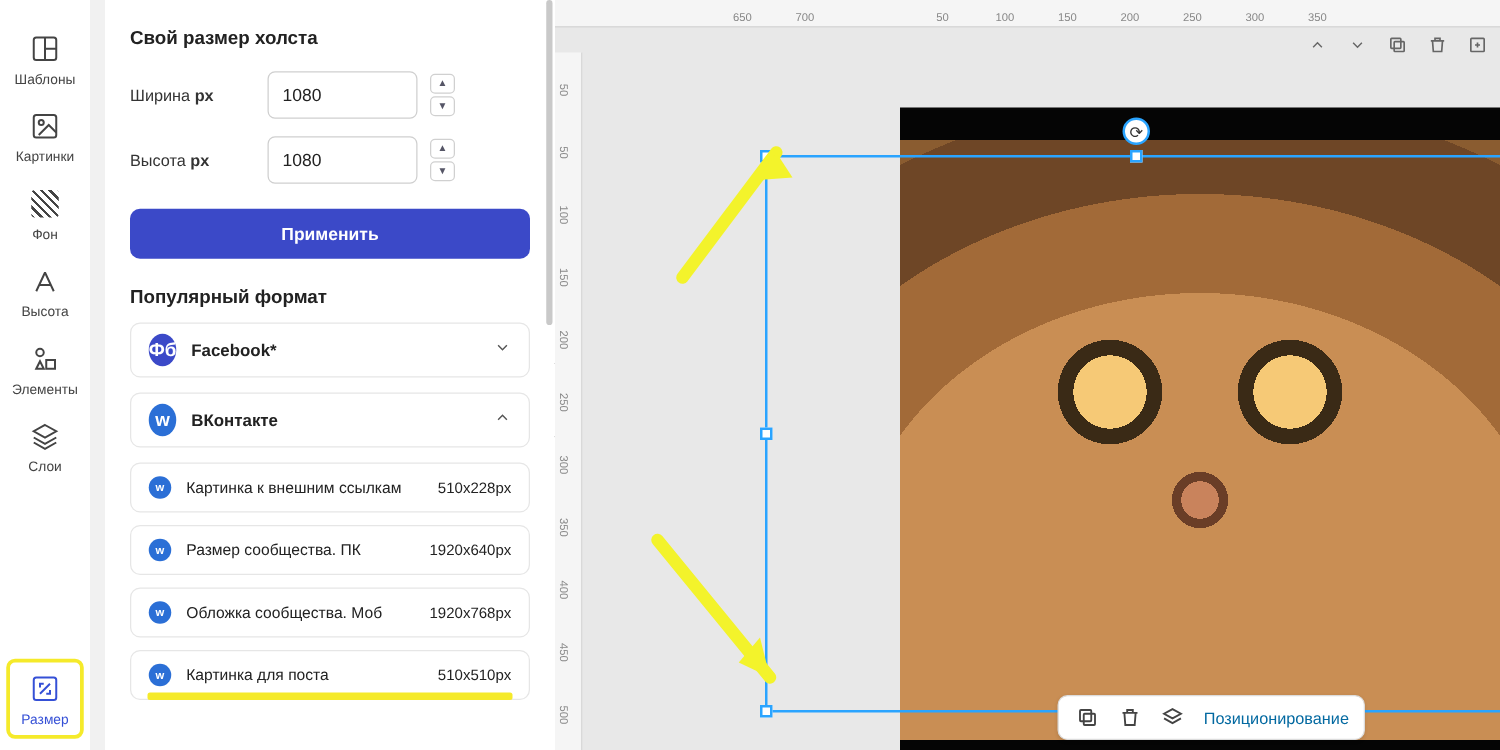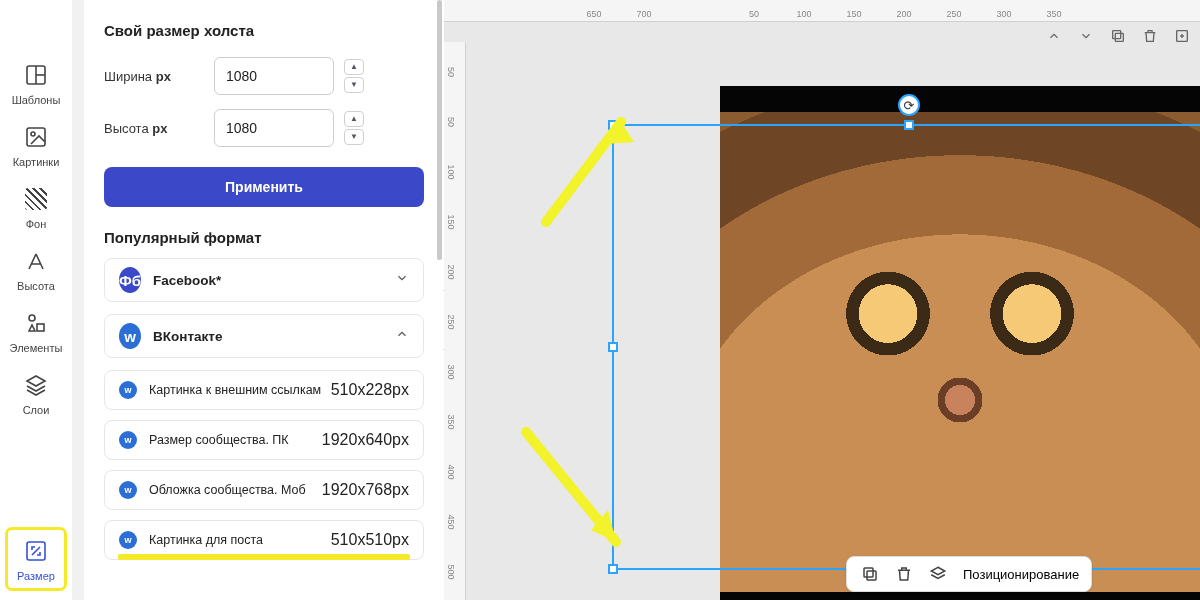--- a/index.html
+++ b/index.html
@@ -1,20 +1,20 @@
 <!DOCTYPE html>
 <html><head>
 <meta charset="utf-8">
 <style>
   * { box-sizing: border-box; margin: 0; padding: 0; font-family: Arial, sans-serif; }
   html, body { width: 1200px; height: 600px; overflow: hidden; background: #fff; }
   .app { display: flex; width: 100%; height: 100%; }
 
   
-  .rail { width: 72px; background: #ffffff; display: flex; flex-direction: column; align-items: center; padding-top: 16px; margin-top: 36px; }
+  .rail { width: 72px; background: #ffffff; display: flex; flex-direction: column; align-items: center; padding-top: 16px; }
   .rail-item { width: 60px; display: flex; flex-direction: column; align-items: center; gap: 6px; padding: 10px 0 8px 0; cursor: pointer; color: #2b2b2b; border-radius: 6px; }
   .rail-item.selected { outline: 3px solid #f5ea2a; outline-offset: -2px; color:#3b49c8; }
   .rail-label { font-size: 11px; color: #444; text-align: center; }
   .rail-icon { width: 26px; height: 26px; display: flex; align-items: center; justify-content: center; }
   .icon-svg { stroke: #444; fill: none; stroke-width: 1.6; }
   .rail-item.selected .rail-label { color:#3550d6; }
   .rail-item.selected .icon-svg { stroke:#3550d6; }
   .rail-bottom { margin-top: auto; margin-bottom: 10px; }
 
   
@@ -35,21 +35,21 @@
   .pop-title { font-size:15px; font-weight:600; color:#222; margin-bottom:12px; }
   .acc-row { width:100%; height:44px; border:1px solid #e6e6e6; border-radius:8px; display:flex; align-items:center; padding:0 14px; margin-bottom:12px; cursor:pointer; }
   .acc-badge { width:22px; height:26px; border-radius:50%; display:flex; align-items:center; justify-content:center; color:#fff; font-size:15px; font-weight:700; flex-shrink:0; }
   .fb { background:#3b49c8; }
   .vk { background:#2b6fd6; }
   .vk-sm { width:18px; height:18px; border-radius:50%; background:#2b6fd6; color:#fff; font-size:9px; font-weight:700; display:flex; align-items:center; justify-content:center; flex-shrink:0; }
   .acc-text { margin-left:12px; font-size:13.5px; font-weight:600; color:#222; flex:1; }
   .chev { color:#666; }
   .preset { width:100%; border:1px solid #e6e6e6; border-radius:8px; display:flex; align-items:center; padding:10px 14px; margin-bottom:10px; cursor:pointer; }
   .preset-text { margin-left:12px; font-size:12.5px; color:#222; flex:1; line-height:1.35; }
-  .preset-dim { font-size:16px; color:#222; white-space:nowrap; }
+  .preset-dim { font-size:12px; color:#222; white-space:nowrap; }
   .highlight-bar { height:6px; background:#f5ea2a; margin:-8px 14px 0 14px; border-radius:2px; }
 
   
   .canvas-wrap { flex:1; display:flex; flex-direction:column; background:#e8e8e8; position:relative;gap:20px; }
   .ruler-h { height:22px; background:#f5f5f5; display:flex; align-items:flex-end; font-size:9px; color:#888; position:relative; border-bottom:1px solid #d0d0d0; padding-left:22px; overflow:hidden; }
   .ruler-h span { position:absolute; bottom:2px; transform:translateX(-50%); }
   .canvas-body { flex:1; display:flex; position:relative; }
   .ruler-v { width:22px; background:#f5f5f5; border-right:1px solid #d0d0d0; position:relative; }
   .ruler-v span { position:absolute; left:2px; font-size:9px; color:#888; writing-mode:vertical-lr; transform: translateY(-50%); }
   .stage { flex:1; position:relative; background:#e8e8e8; overflow:hidden; }
@@ -81,21 +81,21 @@
   .h-mb { left:50%; bottom:-6px; transform:translateX(-50%); }
   .h-mt { left:50%; top:-6px; transform:translateX(-50%); }
   .rot { position:absolute; left:50%; top:-32px; transform:translateX(-50%); width:22px; height:22px; border-radius:50%; background:#fff; border:2px solid #2aa4ff; display:flex; align-items:center; justify-content:center; font-size:13px; color:#333; }
 
   
   .arrow { position:absolute; pointer-events:none; }
 
   
   .bottom-bar { position:absolute; bottom:8px; left:380px; display:flex; align-items:center; background:#fff; border:1px solid #dcdcdc; border-radius:8px; padding:6px 12px; gap:12px; box-shadow:0 1px 3px rgba(0,0,0,.1); }
   .bb-btn { width:22px; height:22px; display:flex; align-items:center; justify-content:center; cursor:pointer; color:#444; }
-  .bb-text { font-size:13px; color:#000000; margin-left:2px; cursor:pointer; }
+  .bb-text { font-size:13px; color:#0369a1; margin-left:2px; cursor:pointer; }
 
   
   .edge-pill { position:absolute; left:-1px; top:290px; width:14px; height:60px; background:#fff; border:1px solid #d2d2d2; border-left:none; border-radius:0 10px 10px 0; cursor:pointer; }
 </style>
 </head>
 <body>
 
 <div class="app">
 
   <div class="rail">

